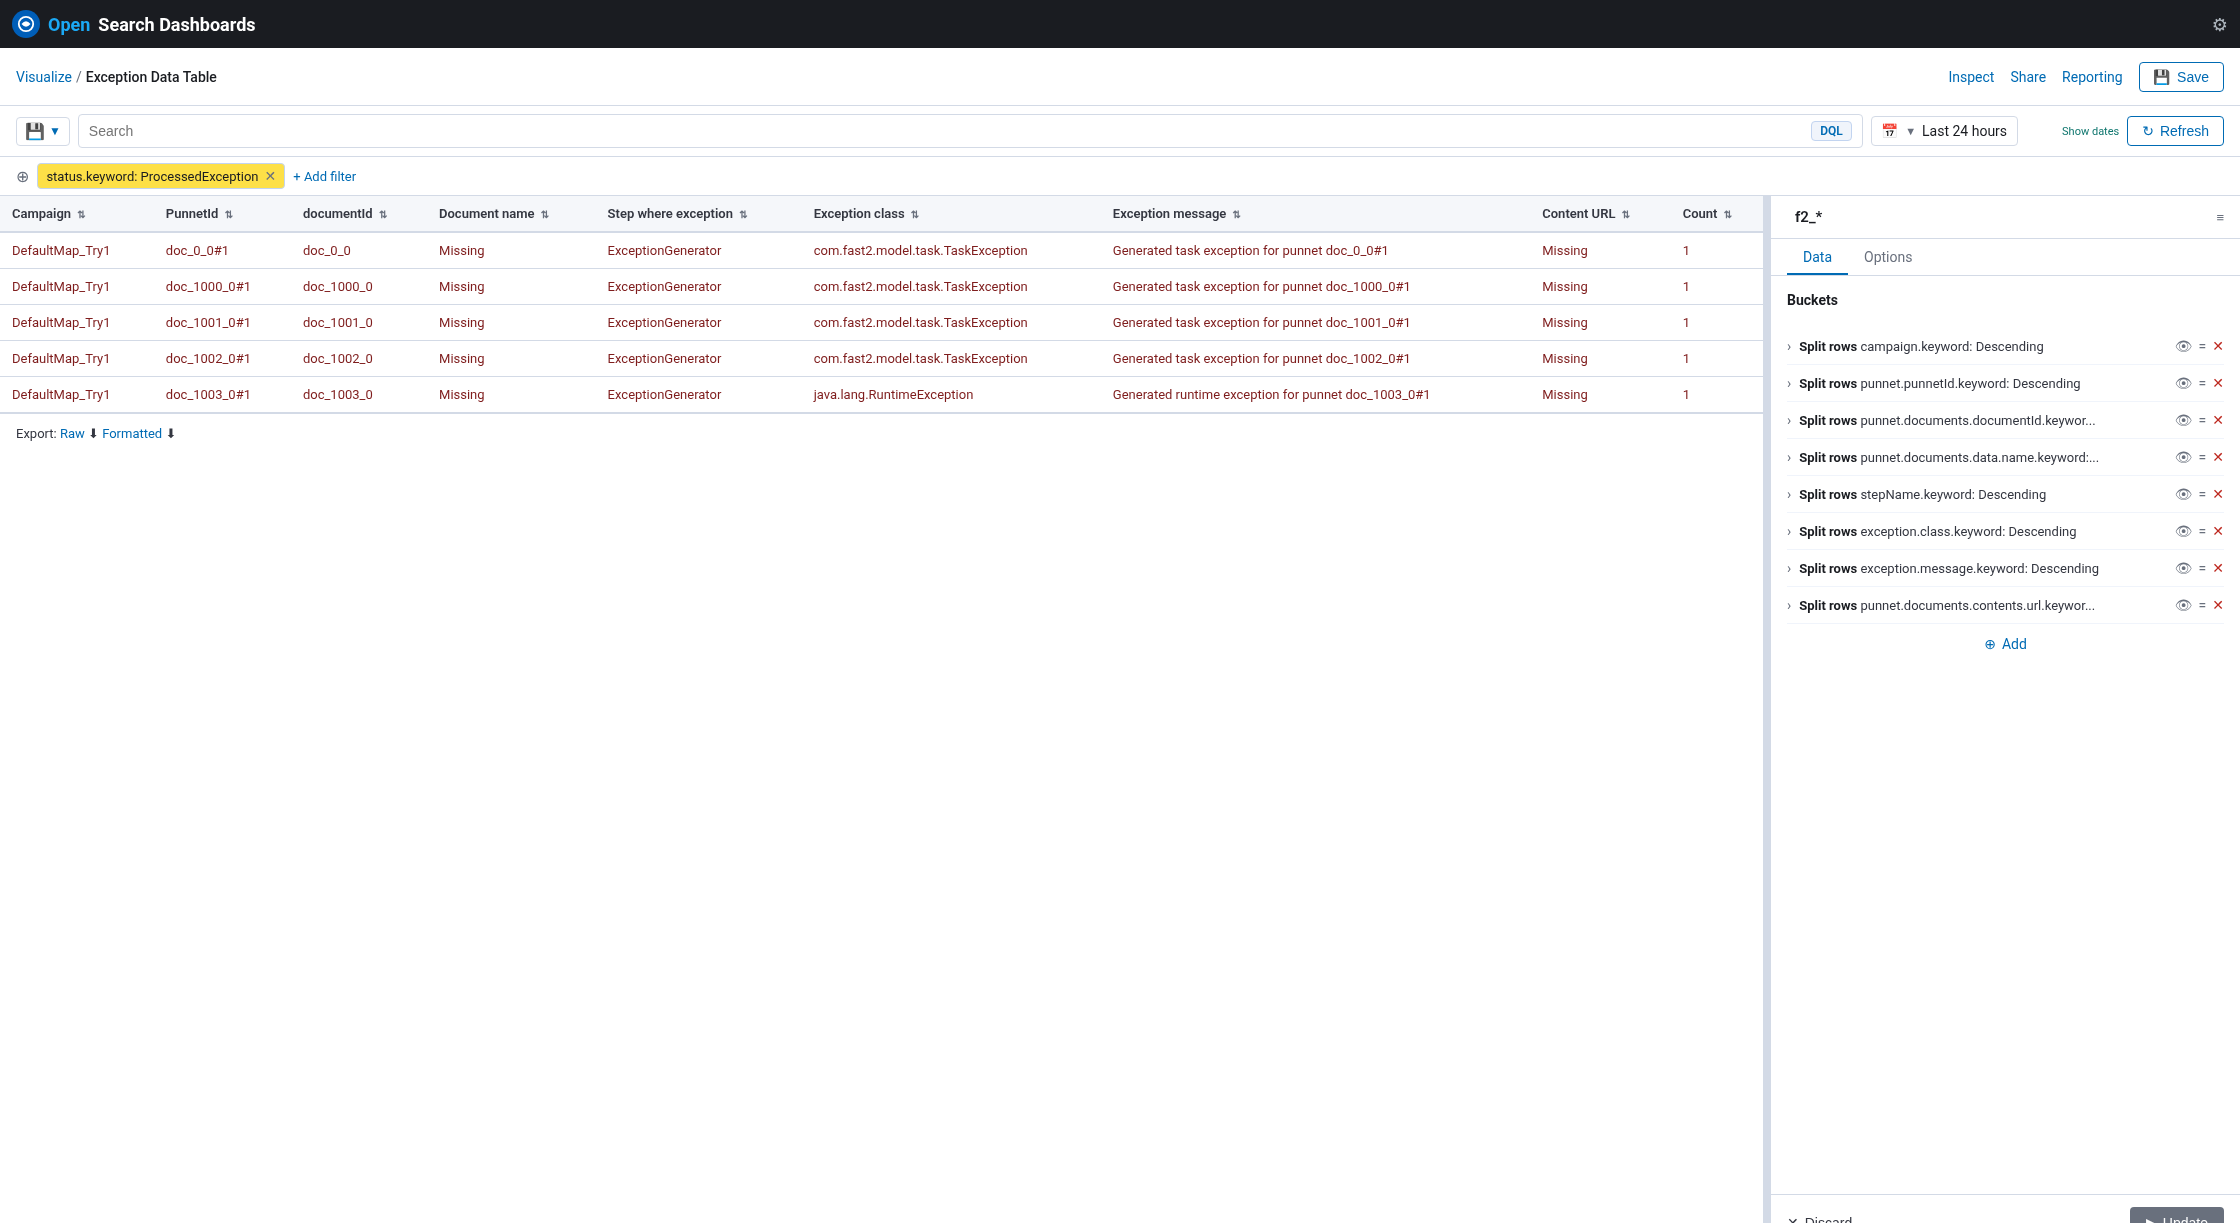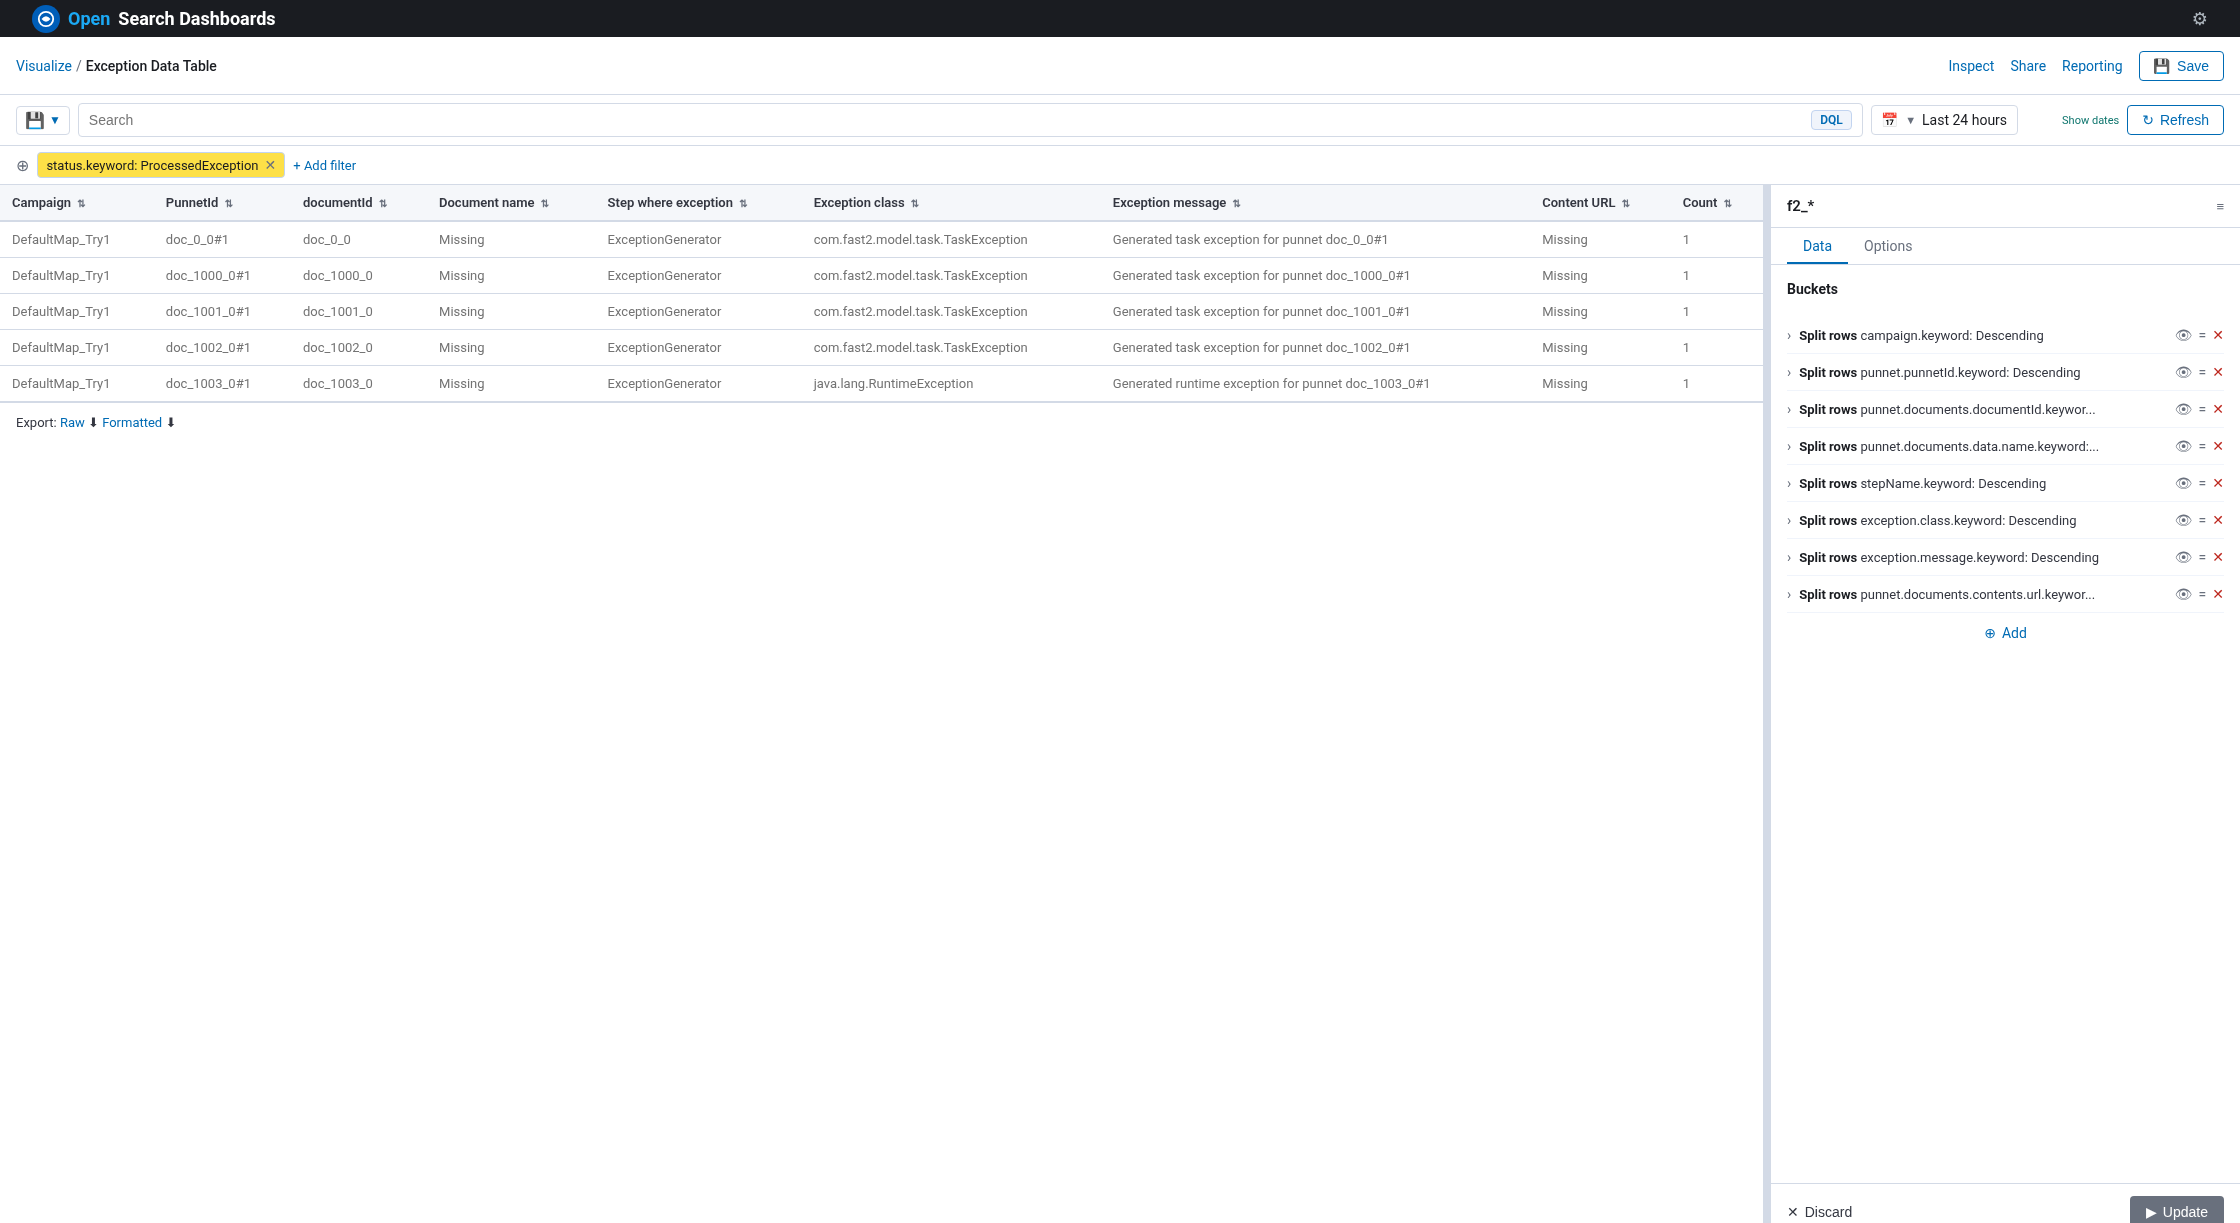--- a/index.html
+++ b/index.html
@@ -1,24 +1,24 @@
 <!DOCTYPE html>
 <html><head>
   <meta charset="utf-8">
   <style>
     * { box-sizing: border-box; margin: 0; padding: 0; }
     body { font-family: -apple-system, BlinkMacSystemFont, 'Segoe UI', Roboto, sans-serif; font-size: 13px; background: #f5f7fa; color: #1a1c21; }
 
     
     .top-nav {
       background: #1a1c21;
-      height: 37px;
-      display: flex;
-      align-items: center;
-      padding: 0 32px;
+      height: 48px;
+      display: flex;
+      align-items: center;
+      padding: 0 12px;
     }
     .top-nav-logo {
       display: flex;
       align-items: center;
       gap: 8px;
       color: white;
       font-size: 18px;
       font-weight: 600;
     }
     .logo-icon {
@@ -229,21 +229,21 @@
       color: #69707d;
       font-size: 10px;
       margin-left: 3px;
     }
     tbody tr {
       border-bottom: 1px solid #d3dae6;
     }
     tbody td {
       padding: 10px 12px;
       vertical-align: top;
-      color: #737373;
+      color: #7f1d1d;
     }
 
     
     .export-row {
       padding: 12px 16px;
       background: white;
       border-top: 1px solid #d3dae6;
       font-size: 13px;
       color: #343741;
     }
@@ -266,20 +266,21 @@
       padding: 12px 16px;
       border-bottom: 1px solid #d3dae6;
       display: flex;
       align-items: center;
       justify-content: space-between;
     }
     .panel-title {
       font-size: 15px;
       font-weight: 600;
       color: #1a1c21;
+      margin-left: 8px;
     }
     .panel-menu-icon {
       color: #69707d;
       cursor: pointer;
     }
     .panel-tabs {
       display: flex;
       border-bottom: 1px solid #d3dae6;
       padding: 0 16px;
     }

